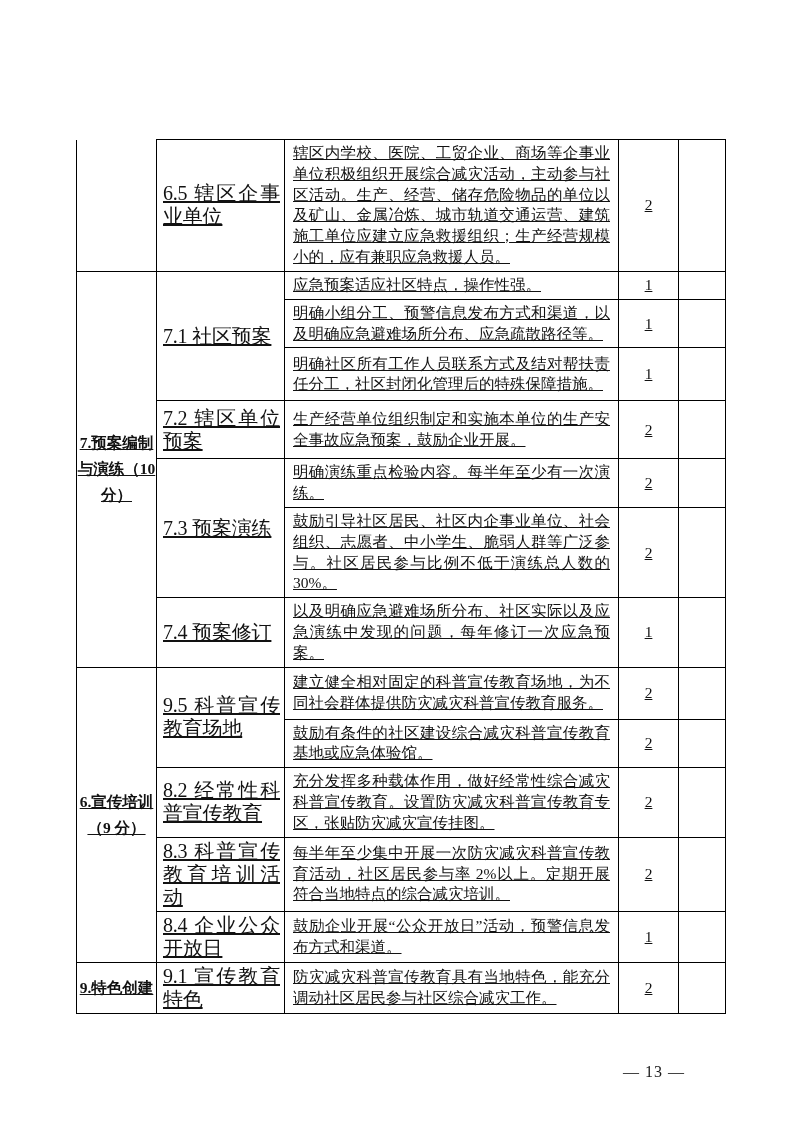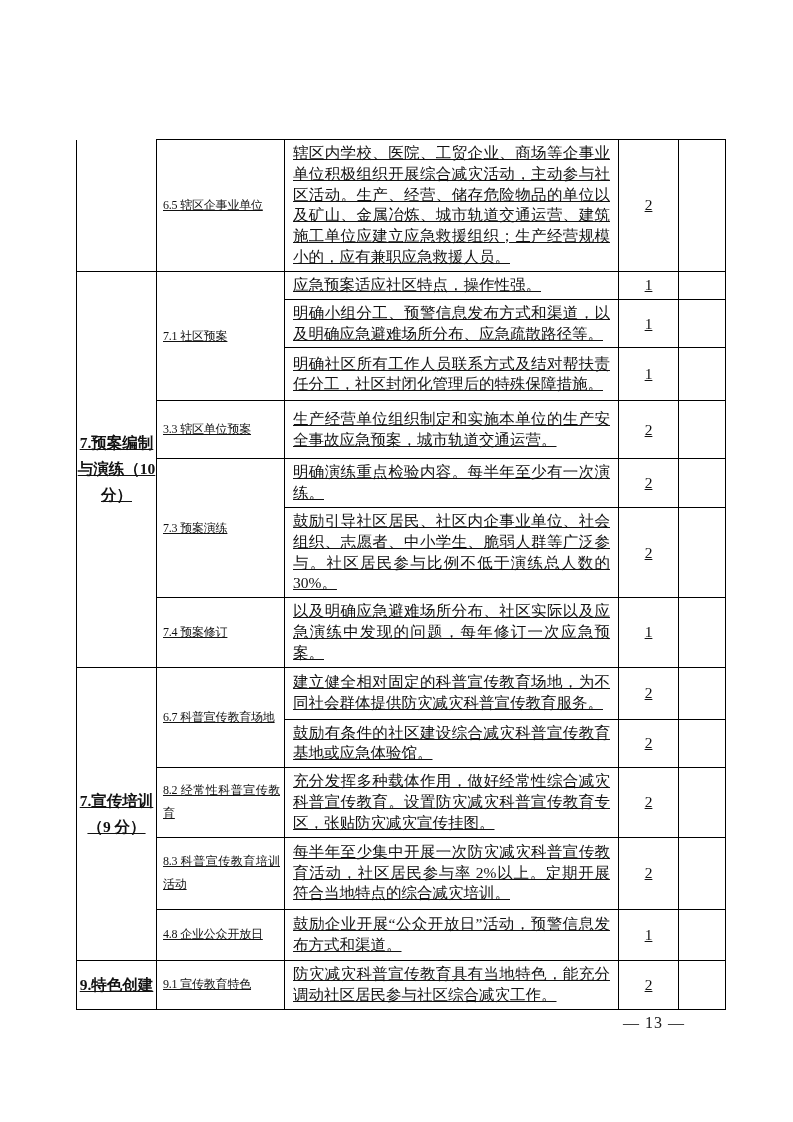--- a/index.html
+++ b/index.html
@@ -26,42 +26,42 @@
   }
   td.cat {
     text-align:center;
     font-weight:bold;
     font-size:15.5px;
     line-height:26px;
     padding:2px 0;
   }
   td.cat.no-top { border-top:none; }
   td.item {
-    font-size:12px;
+    font-size:20px;
     line-height:23px;
     padding:2px 4px 2px 6px;
     letter-spacing:-0.2px;
     text-align:justify;
     text-justify:inter-character;
   }
   td.desc {
     font-size:15.5px;
     line-height:20.8px;
     padding:3px 8px;
     text-align:justify;
     text-justify:inter-character;
   }
   td.score {
     text-align:center;
     font-size:15.5px;
   }
   td.mark { }
   .page-num {
     position:absolute;
-    top:1014px; left:600px; width:108px;
+    top:1063px; left:600px; width:108px;
     text-align:center;
     font-size:16px;
     letter-spacing:1px;
     color:#1a1a1a;
   }
 </style>
 </head>
 <body>
 
 <table class="doc-table">
@@ -93,22 +93,22 @@
     <td class="desc">明确小组分工、预警信息发布方式和渠道，以及明确应急避难场所分布、应急疏散路径等。</td>
     <td class="score">1</td>
     <td class="mark"></td>
   </tr>
   <tr style="height:53px">
     <td class="desc">明确社区所有工作人员联系方式及结对帮扶责任分工，社区封闭化管理后的特殊保障措施。</td>
     <td class="score">1</td>
     <td class="mark"></td>
   </tr>
   <tr style="height:58px">
-    <td class="item">3.3 辖区单位预案</td>
-    <td class="desc">生产经营单位组织制定和实施本单位的生产安全事故应急预案，城市轨道交通运营。</td>
+    <td class="item">7.2 辖区单位预案</td>
+    <td class="desc">生产经营单位组织制定和实施本单位的生产安全事故应急预案，鼓励企业开展。</td>
     <td class="score">2</td>
     <td class="mark"></td>
   </tr>
   <tr style="height:46px">
     <td class="item" rowspan="2">7.3 预案演练</td>
     <td class="desc">明确演练重点检验内容。每半年至少有一次演练。</td>
     <td class="score">2</td>
     <td class="mark"></td>
   </tr>
   <tr style="height:83px">
@@ -117,22 +117,22 @@
     <td class="mark"></td>
   </tr>
   <tr style="height:56px">
     <td class="item">7.4 预案修订</td>
     <td class="desc">以及明确应急避难场所分布、社区实际以及应急演练中发现的问题，每年修订一次应急预案。</td>
     <td class="score">1</td>
     <td class="mark"></td>
   </tr>
 
   <tr style="height:52px">
-    <td class="cat" rowspan="5">7.宣传培训（9 分）</td>
-    <td class="item" rowspan="2">6.7 科普宣传教育场地</td>
+    <td class="cat" rowspan="5">6.宣传培训（9 分）</td>
+    <td class="item" rowspan="2">9.5 科普宣传教育场地</td>
     <td class="desc">建立健全相对固定的科普宣传教育场地，为不同社会群体提供防灾减灾科普宣传教育服务。</td>
     <td class="score">2</td>
     <td class="mark"></td>
   </tr>
   <tr style="height:46px">
     <td class="desc">鼓励有条件的社区建设综合减灾科普宣传教育基地或应急体验馆。</td>
     <td class="score">2</td>
     <td class="mark"></td>
   </tr>
   <tr style="height:69px">
@@ -141,21 +141,21 @@
     <td class="score">2</td>
     <td class="mark"></td>
   </tr>
   <tr style="height:72px">
     <td class="item">8.3 科普宣传教育培训活动</td>
     <td class="desc">每半年至少集中开展一次防灾减灾科普宣传教育活动，社区居民参与率 2%以上。定期开展符合当地特点的综合减灾培训。</td>
     <td class="score">2</td>
     <td class="mark"></td>
   </tr>
   <tr style="height:51px">
-    <td class="item">4.8 企业公众开放日</td>
+    <td class="item">8.4 企业公众开放日</td>
     <td class="desc">鼓励企业开展“公众开放日”活动，预警信息发布方式和渠道。</td>
     <td class="score">1</td>
     <td class="mark"></td>
   </tr>
 
   <tr style="height:49px">
     <td class="cat">9.特色创建</td>
     <td class="item">9.1 宣传教育特色</td>
     <td class="desc">防灾减灾科普宣传教育具有当地特色，能充分调动社区居民参与社区综合减灾工作。</td>
     <td class="score">2</td>

